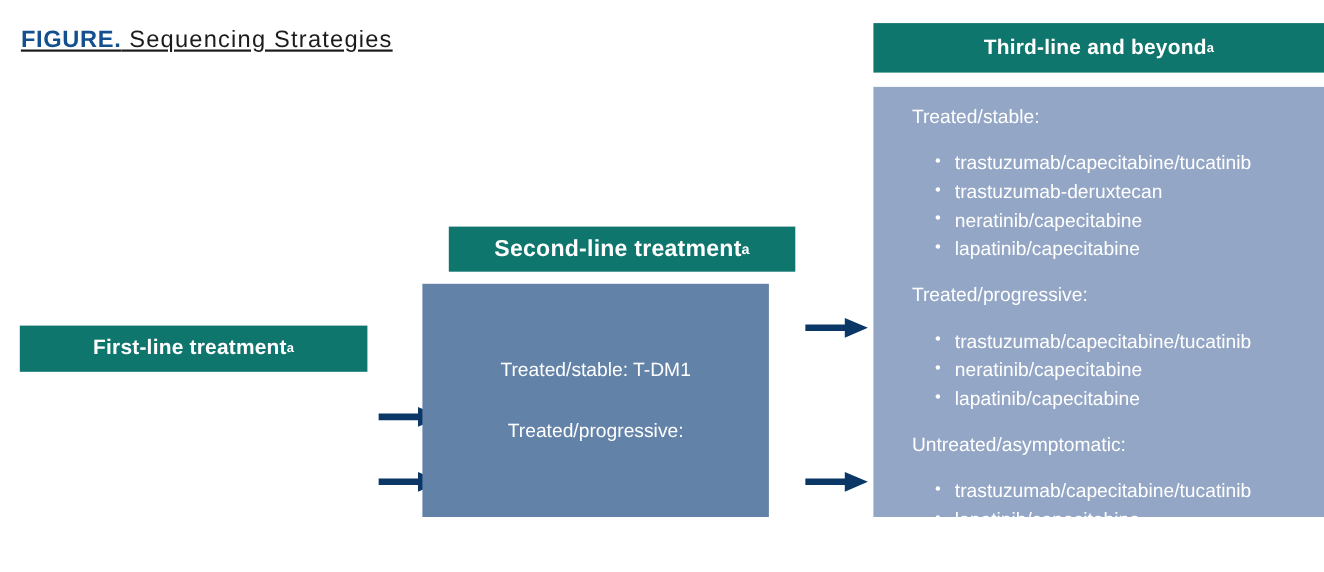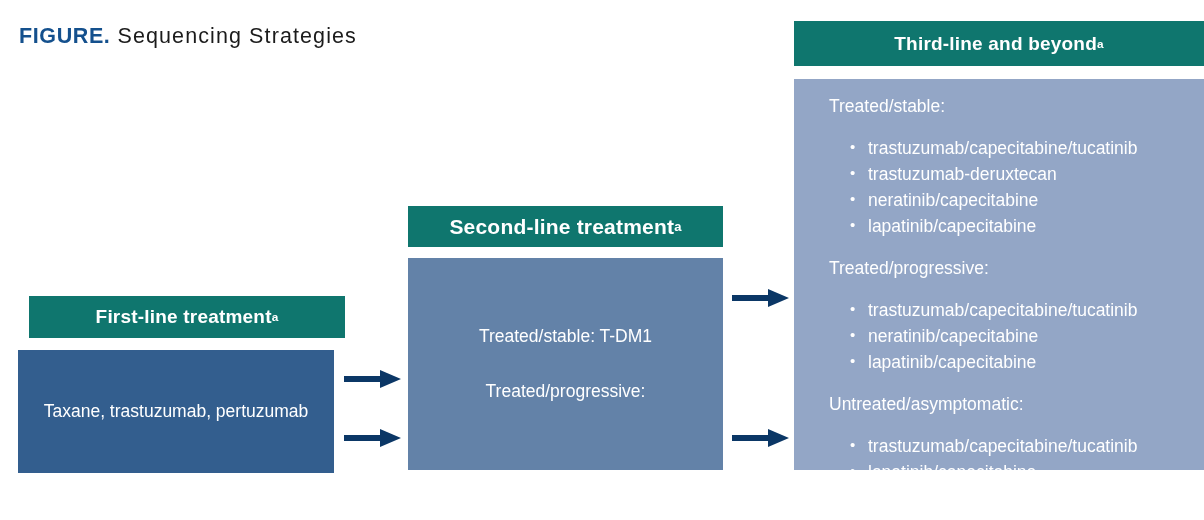--- a/index.html
+++ b/index.html
@@ -23,20 +23,21 @@
   .fig-title {
     position: absolute;
     left: 19px;
     top: 22px;
     width: 720px;
     font-size: 21.5px;
     line-height: 29px;
     color: #1b1b1b;
     letter-spacing: 1.1px;
     font-weight: 400;
+    text-decoration: underline;
   }
   .fig-title .kicker {
     color: #14508d;
     font-weight: bold;
     letter-spacing: 0.6px;
   }
 
   
   .hdr {
     position: absolute;
@@ -55,21 +56,21 @@
     line-height: 0;
     font-weight: bold;
   }
   .body-box {
     position: absolute;
     color: #ffffff;
   }
 
   
   #first-header {
-    left: 29px;  top: 296px;  width: 316px; height: 42px;
+    left: 18px;  top: 296px;  width: 316px; height: 42px;
     font-size: 19px;
   }
   #first-body {
     left: 18px;  top: 350px;  width: 316px; height: 123px;
     background: #335e8e;
     display: flex;
     align-items: center;
     justify-content: center;
   }
   #first-body .txt {
@@ -78,21 +79,21 @@
     line-height: 25px;
     padding: 0 14px;
   }
 
   
   #second-header {
     left: 408px; top: 206px; width: 315px; height: 41px;
     font-size: 21px;
   }
   #second-body {
-    left: 408px; top: 258px; width: 315px; height: 212px;
+    left: 384px; top: 258px; width: 315px; height: 212px;
     background: #6382a8;
     display: flex;
     flex-direction: column;
     align-items: center;
     justify-content: center;
   }
   #second-body .line {
     text-align: center;
     font-size: 17.5px;
     line-height: 25px;
@@ -167,23 +168,20 @@
 
 <div id="figure-root">
 
   <div class="fig-title">
     <span class="kicker">FIGURE.</span><span> Sequencing Strategies</span><br>
   </div>
 
   <div class="hdr" id="first-header">
     <span>First-line treatment</span>
       <sup>a</sup>
-  </div>
-  <div class="body-box" id="first-body">
-    <div class="txt">Taxane, trastuzumab, pertuzumab</div>
   </div>
 
   <div class="arrow" style="left:344px; top:368px; width:58px;">
     <svg width="58" height="22" viewBox="0 0 58 22" aria-hidden="true">
       <path d="M0 8 H36 V2 L57 11 L36 20 V14 H0 Z" fill="#0b3766"></path>
     </svg>
   </div>
   <div class="arrow" style="left:344px; top:427px; width:58px;">
     <svg width="58" height="22" viewBox="0 0 58 22" aria-hidden="true">
       <path d="M0 8 H36 V2 L57 11 L36 20 V14 H0 Z" fill="#0b3766"></path>

